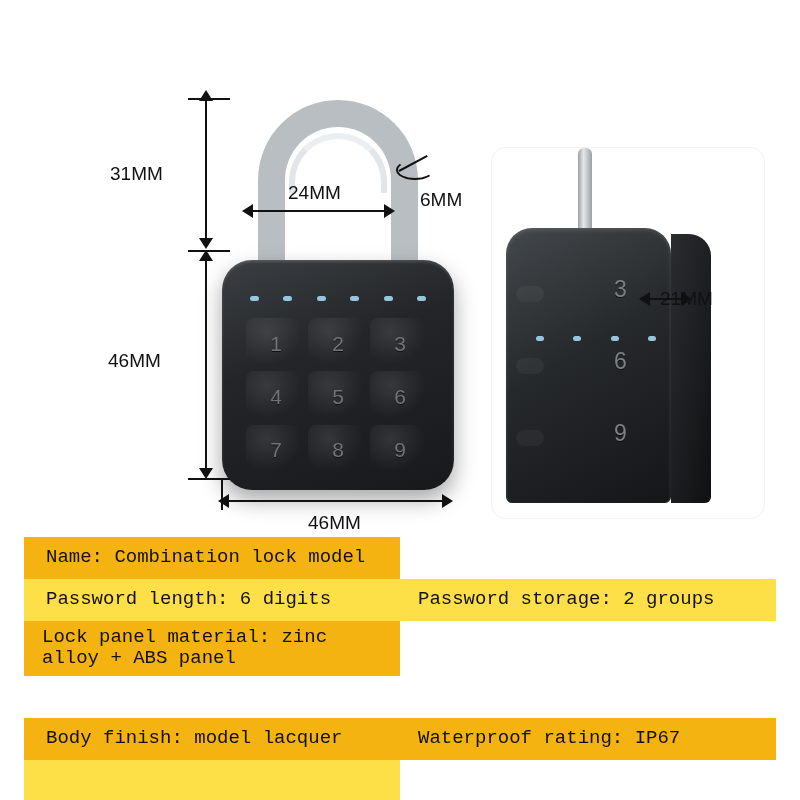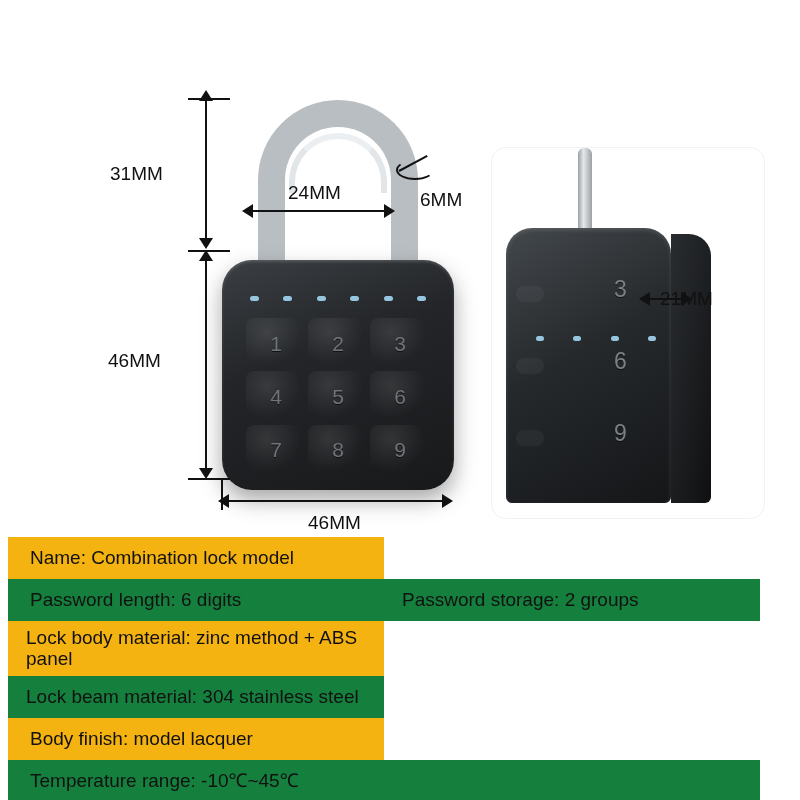--- a/index.html
+++ b/index.html
@@ -222,42 +222,43 @@
     position: absolute;
     width: 28px;
     height: 16px;
     border-radius: 8px;
     background: rgba(255,255,255,.045);
   }
 
   
   .spec-table {
     position: absolute;
-    left: 8px;
+    left: 24px;
     top: 537px;
     width: 752px;
+    font-family: Liberation Mono, monospace;
   }
   .spec-row {
     display: flex;
     width: 100%;
     min-height: 42px;
   }
   .spec-cell {
     box-sizing: border-box;
     padding: 6px 10px 6px 22px;
     font-size: 19px;
     color: #111;
     display: flex;
     align-items: center;
     line-height: 1.12;
   }
   .spec-cell.left  { width: 50%; }
   .spec-cell.right { width: 50%; padding-left: 18px; }
   .row-filled .spec-cell { background: #f5b312; }
-  .row-plain  .spec-cell { background: #15803d; }
+  .row-plain  .spec-cell { background: #fde047; }
 </style>
 </head>
 <body>
 
 <div class="page">
 
 
   <div class="photo-area">
 
     <div class="lock">
@@ -346,31 +347,30 @@
     <div class="spec-row row-filled">
       <div class="spec-cell left">Name: Combination lock model</div>
     </div>
 
     <div class="spec-row row-plain">
       <div class="spec-cell left">Password length: 6 digits</div>
       <div class="spec-cell right">Password storage: 2 groups</div>
     </div>
 
     <div class="spec-row row-filled">
-      <div class="spec-cell right">Lock body material: zinc method + ABS panel</div>
+      <div class="spec-cell right">Lock panel material: zinc alloy + ABS panel</div>
     </div>
 
     <div class="spec-row row-plain">
-      <div class="spec-cell right">Lock beam material: 304 stainless steel</div>
     </div>
 
     <div class="spec-row row-filled">
       <div class="spec-cell left">Body finish: model lacquer</div>
+      <div class="spec-cell right">Waterproof rating: IP67</div>
     </div>
 
     <div class="spec-row row-plain">
-      <div class="spec-cell left">Temperature range: -10℃~45℃</div>
       <div class="spec-cell right"></div>
     </div>
 
   </div>
 
 </div>
 
 </body></html>

